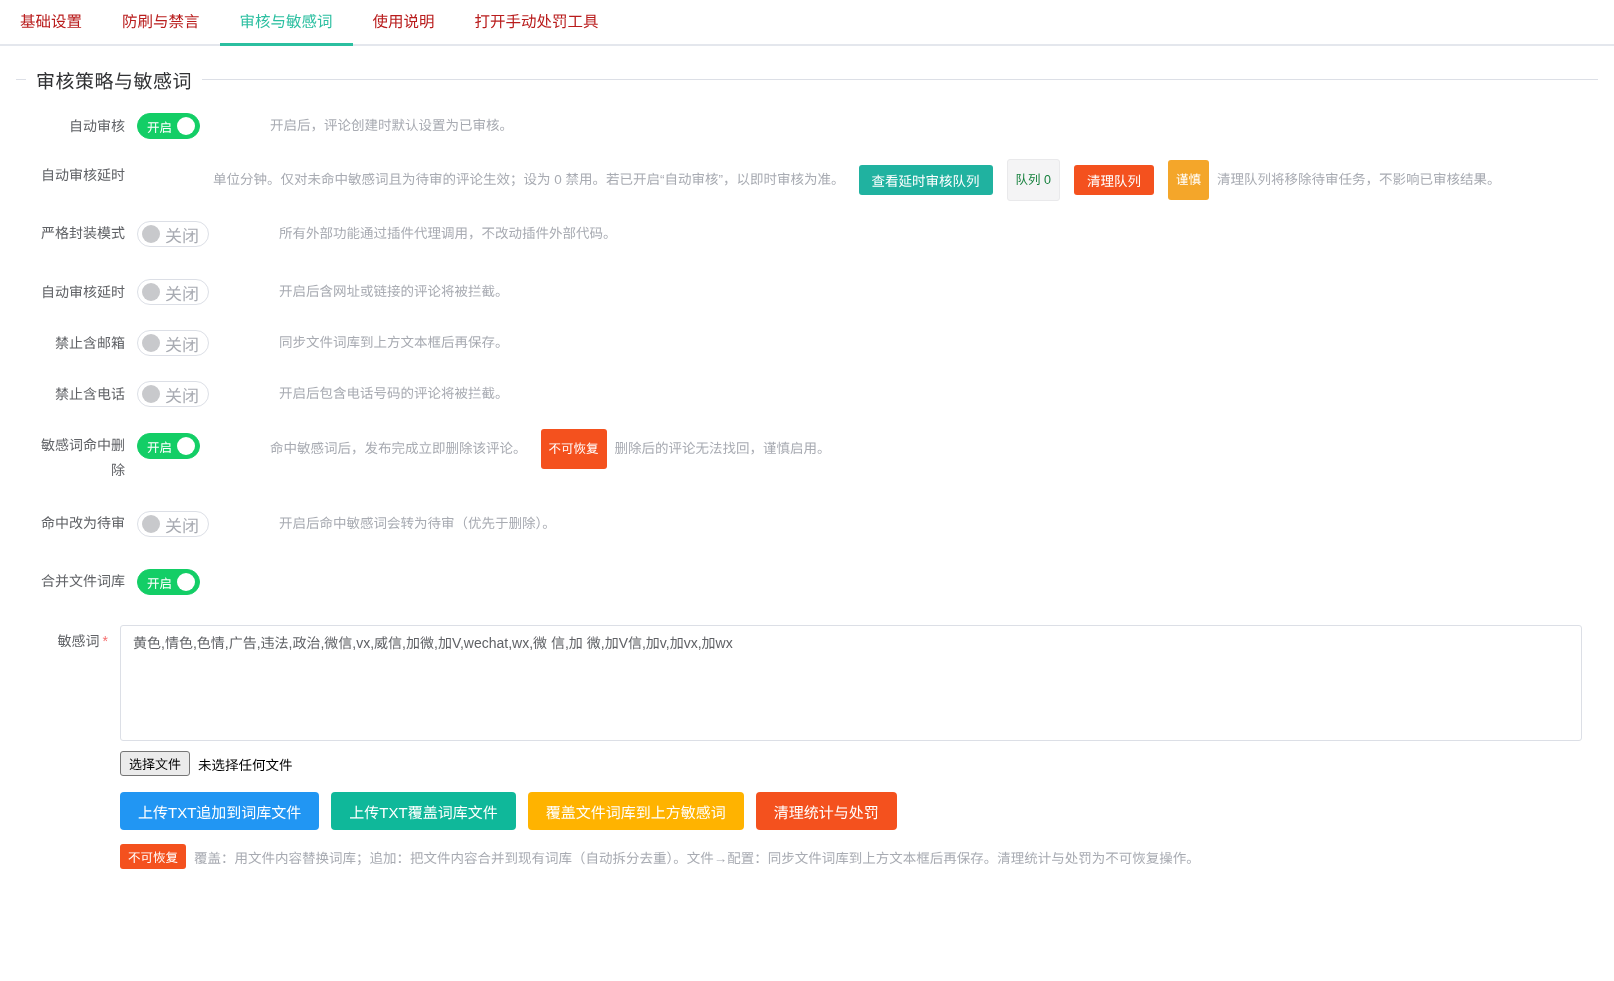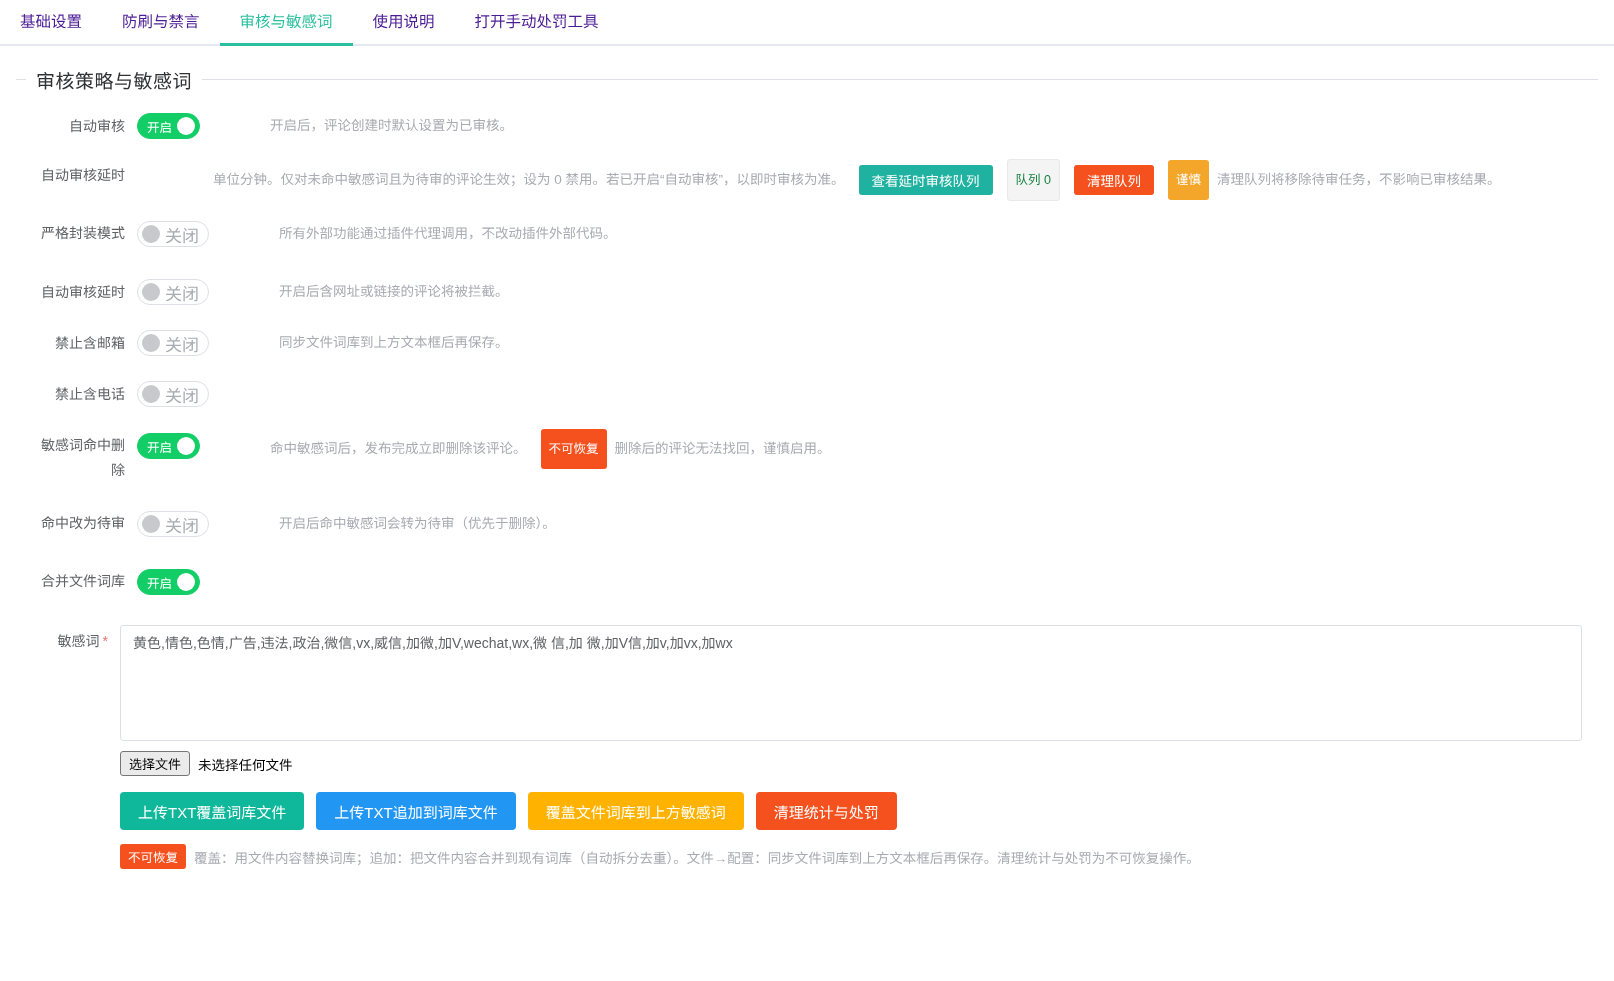--- a/index.html
+++ b/index.html
@@ -26,21 +26,21 @@
     align-items: flex-end;
     padding-left: 0;
     box-sizing: border-box;
   }
   .tab {
     position: relative;
     padding: 0 20px;
     height: 44px;
     line-height: 44px;
     font-size: 15.5px;
-    color: #4c1d95;
+    color: #b91c1c;
     cursor: pointer;
     white-space: nowrap;
   }
   .tab.active {
     color: #2bbfa0;
   }
   .tab.active::after {
     content: "";
     position: absolute;
     left: 0;
@@ -383,20 +383,23 @@
   </div>
 
   <div class="row" style="margin-bottom:18px;">
     <div class="row-label">禁止含电话</div>
     <div class="row-control">
       <div class="switch off">
         <span class="knob"></span>
         <span class="sw-text">关闭</span>
       </div>
     </div>
+    <div class="row-help" style="margin-left:70px;">
+      <span>开启后包含电话号码的评论将被拦截。</span>
+    </div>
   </div>
 
   <div class="row" style="margin-bottom:24px;">
     <div class="row-label two-line">敏感词命中删除</div>
     <div class="row-control">
       <div class="switch on">
         <span class="sw-text">开启</span>
         <span class="knob"></span>
       </div>
     </div>
@@ -436,22 +439,22 @@
     </div>
     <div class="ta-wrap">
       <textarea class="words" placeholder="" style="">黄色,情色,色情,广告,违法,政治,微信,vx,威信,加微,加V,wechat,wx,微 信,加 微,加V信,加v,加vx,加wx</textarea>
 
       <div class="file-row">
         <button class="file-btn">选择文件</button>
         <span class="file-name">未选择任何文件</span>
       </div>
 
       <div class="action-row">
+        <button class="btn btn-lg btn-blue">上传TXT追加到词库文件</button>
         <button class="btn btn-lg" style="background:#0fb89a">上传TXT覆盖词库文件</button>
-        <button class="btn btn-lg btn-blue">上传TXT追加到词库文件</button>
         <button class="btn btn-lg btn-amber">覆盖文件词库到上方敏感词</button>
         <button class="btn btn-lg btn-red">清理统计与处罚</button>
       </div>
 
       <div class="foot-note">
         <span class="badge badge-danger">不可恢复</span>
         <span>覆盖：用文件内容替换词库；追加：把文件内容合并到现有词库（自动拆分去重）。文件→配置：同步文件词库到上方文本框后再保存。清理统计与处罚为不可恢复操作。</span>
       </div>
     </div>
   </div>

